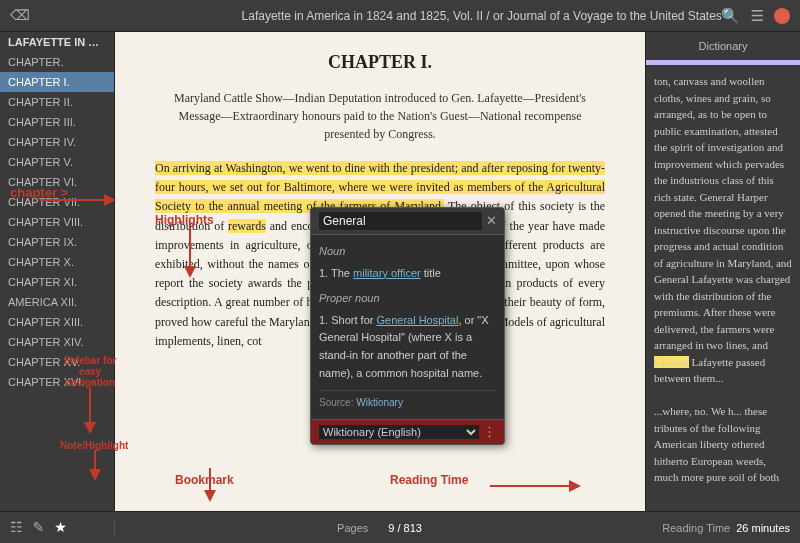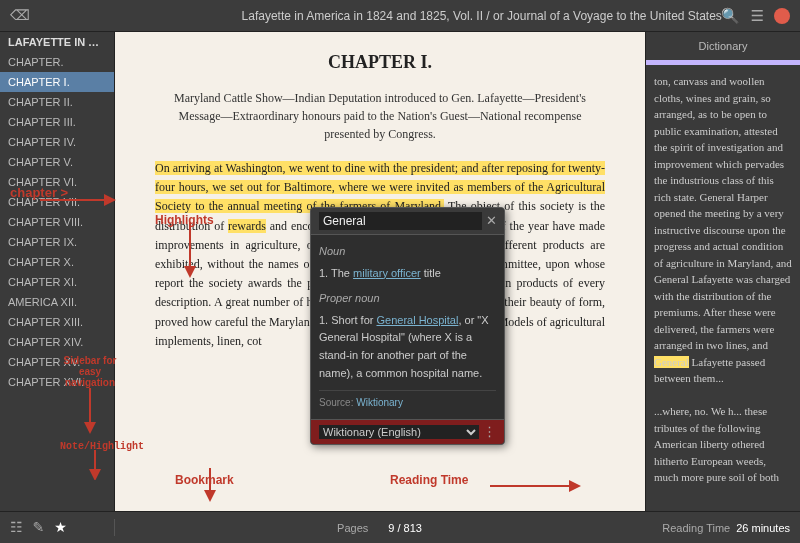--- a/index.html
+++ b/index.html
@@ -352,21 +352,21 @@
   <svg style="position:absolute; left:80px; top:388px;" width="20" height="50">
     <line x1="10" y1="0" x2="10" y2="40" stroke="#c0392b" stroke-width="2" marker-end="url(#arr3)"></line>
     <defs>
         <marker id="arr3" markerWidth="6" markerHeight="6" refX="3" refY="3" orient="auto">
           <path d="M0,0 L6,3 L0,6 Z" fill="#c0392b"></path>
         </marker>
       </defs>
   </svg>
 
   <div style="position:absolute; left:60px; top:435px;">
-    <span style="color:#c0392b; font-size:10px; font-family:Liberation Mono, monospace; font-weight:bold;">Note/Highlight</span>
+    <span style="color:#c0392b; font-size:10px; font-family:Liberation Sans, sans-serif; font-weight:bold;">Note/Highlight</span>
   </div>
   <svg style="position:absolute; left:85px; top:450px;" width="20" height="30">
     <line x1="10" y1="0" x2="10" y2="25" stroke="#c0392b" stroke-width="2" marker-end="url(#arr4)"></line>
     <defs>
         <marker id="arr4" markerWidth="6" markerHeight="6" refX="3" refY="3" orient="auto">
           <path d="M0,0 L6,3 L0,6 Z" fill="#c0392b"></path>
         </marker>
       </defs>
   </svg>
 

